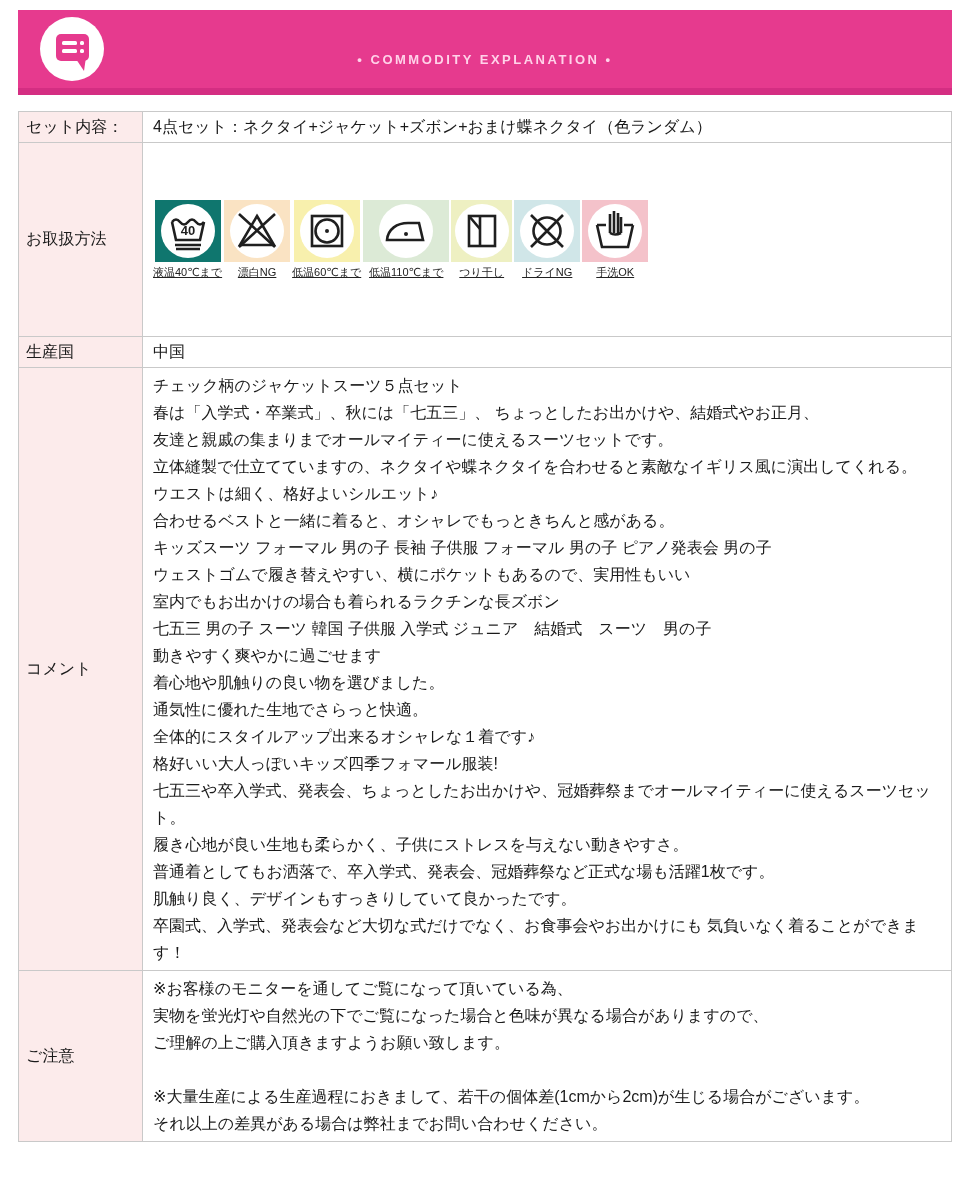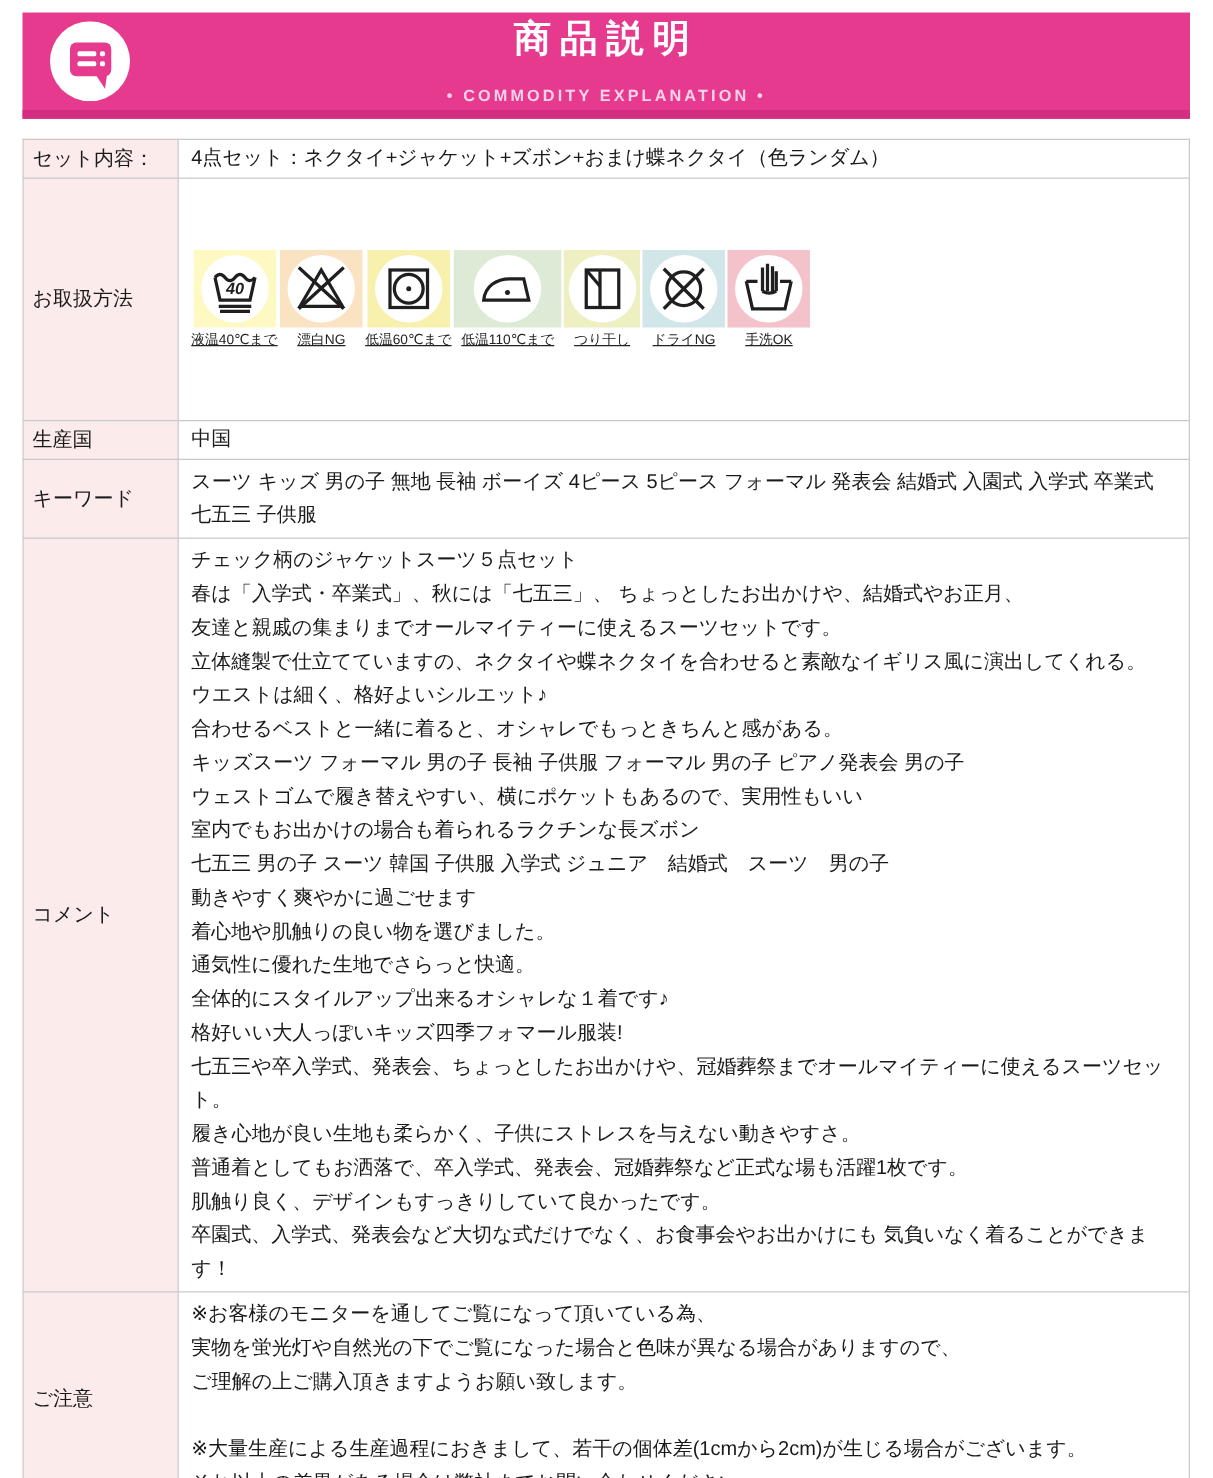--- a/index.html
+++ b/index.html
@@ -50,21 +50,20 @@
         <circle cx="32" cy="32" r="32" fill="#ffffff"></circle>
         <rect x="16" y="17" width="33" height="27" rx="5" fill="#e63a8e"></rect>
         <path d="M36,42 L44,54 L46,40 Z" fill="#e63a8e"></path>
         <rect x="22" y="24" width="15" height="4" rx="1.5" fill="#ffffff"></rect>
         <rect x="22" y="32" width="15" height="4" rx="1.5" fill="#ffffff"></rect>
         <rect x="40" y="24" width="4" height="4" rx="1.5" fill="#ffffff"></rect>
         <rect x="40" y="32" width="4" height="4" rx="1.5" fill="#ffffff"></rect>
       </svg>
     </span>
     <div class="banner-text">
-      <h1 class="banner-title">商品説明</h1>
       <div class="banner-subtitle">• COMMODITY EXPLANATION •</div>
     </div>
   </header>
 
   <table class="spec">
     <colgroup>
         <col style="width:124px">
         <col>
       </colgroup>
     <tbody>
@@ -72,21 +71,21 @@
         <th>セット内容：</th>
         <td>4点セット：ネクタイ+ジャケット+ズボン+おまけ蝶ネクタイ（色ランダム）</td>
       </tr>
 
       <tr>
         <th>お取扱方法</th>
         <td class="care-cell">
           <div class="care-strip">
 
             <div class="care-item">
-              <div class="care-badge" style="background: #fef9c3; font-style: italic;">
+              <div class="care-badge" style="background: #0f766e;">
                 <svg viewBox="0 0 56 56">
                   <circle cx="28" cy="28" r="27" fill="#ffffff"></circle>
                   <path class="glyph" d="M12,19 q4,-5 8,0 q4,5 8,0 q4,-5 8,0 q4,5 8,0"></path>
                   <path class="glyph" d="M12,19 L16,37 L40,37 L44,19"></path>
                   <text class="glyph-txt" x="28" y="32" text-anchor="middle">40</text>
                   <path class="glyph" d="M15,42 H41 M16,46 H40"></path>
                 </svg>
               </div>
               <div class="care-label">液温40℃まで</div>
             </div>
@@ -160,24 +159,20 @@
               <div class="care-label">手洗OK</div>
             </div>
 
           </div>
         </td>
       </tr>
 
       <tr>
         <th>生産国</th>
         <td>中国</td>
-      </tr>
-      <tr>
-        <th>キーワード</th>
-        <td class="tall">スーツ キッズ 男の子 無地 長袖 ボーイズ 4ピース 5ピース フォーマル 発表会 結婚式 入園式 入学式 卒業式 七五三 子供服</td>
       </tr>
       <tr>
         <th>コメント</th>
         <td class="tall">チェック柄のジャケットスーツ５点セット
 春は「入学式・卒業式」、秋には「七五三」、 ちょっとしたお出かけや、結婚式やお正月、
 友達と親戚の集まりまでオールマイティーに使えるスーツセットです。
 立体縫製で仕立てていますの、ネクタイや蝶ネクタイを合わせると素敵なイギリス風に演出してくれる。
 ウエストは細く、格好よいシルエット♪
 合わせるベストと一緒に着ると、オシャレでもっときちんと感がある。
 キッズスーツ フォーマル 男の子 長袖 子供服 フォーマル 男の子 ピアノ発表会 男の子

